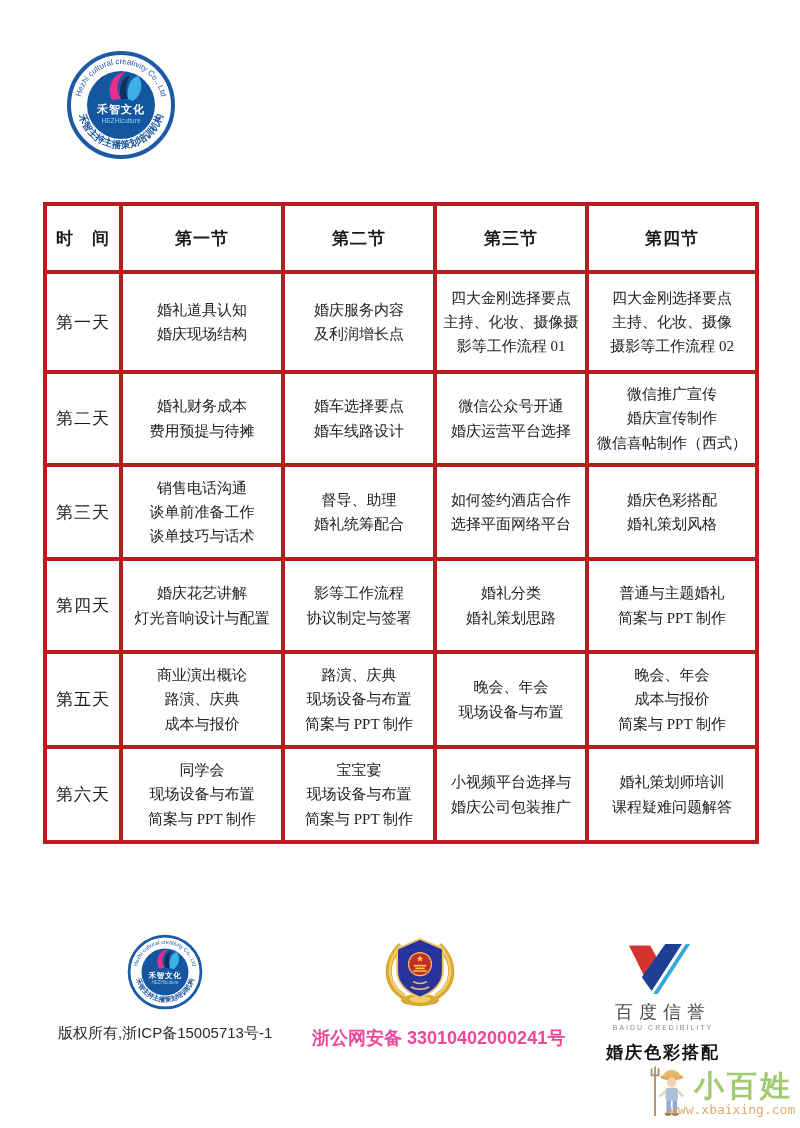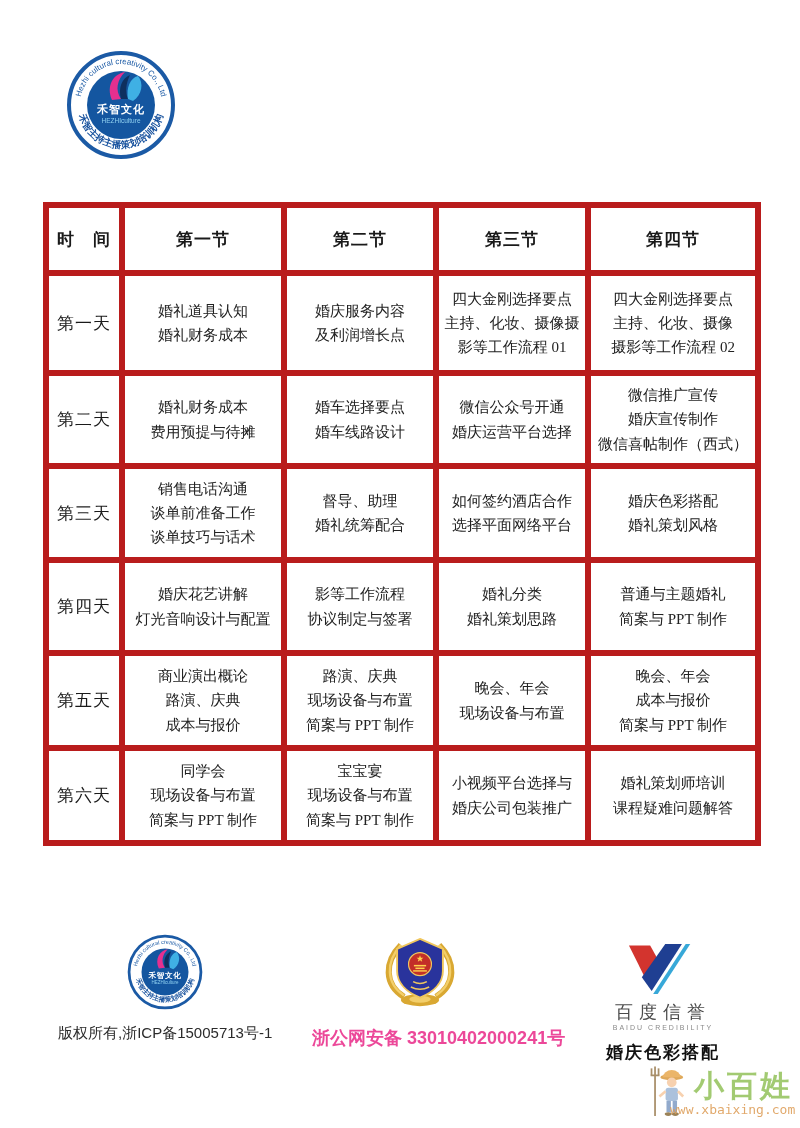--- a/index.html
+++ b/index.html
@@ -15,21 +15,21 @@
     position:absolute; left:185px; top:70px; width:560px; height:66px;
     font-size:50px; font-weight:bold; letter-spacing:2px; text-align:center;
     line-height:66px; color:#000; white-space:nowrap;
   }
   
   table.schedule {
     position:absolute; left:43px; top:202px; width:712px;
     border-collapse:collapse; table-layout:fixed;
   }
   table.schedule th, table.schedule td {
-    border:6px solid #b91c1c; text-align:center; vertical-align:middle;
+    border:4px solid #b91c1c; text-align:center; vertical-align:middle;
     white-space:pre-line; padding:2px 4px;
   }
   table.schedule thead th { font-size:17px; font-weight:bold; letter-spacing:1px; }
   th.day { font-size:17px; font-weight:normal; letter-spacing:1px; }
   table.schedule td { font-size:15px; line-height:1.62; color:#222; }
   tr.rh { height:68px; }
   tr.r0 { height:100px; } tr.r1 { height:93px; } tr.r2 { height:94px; }
   tr.r3 { height:93px; } tr.r4 { height:95px; } tr.r5 { height:95px; }
   
   .f-block { position:absolute; text-align:center; }
@@ -100,21 +100,21 @@
         <th>第一节</th>
         <th>第二节</th>
         <th>第三节</th>
         <th>第四节</th>
       </tr>
     </thead>
     <tbody>
       <tr class="r0">
         <th class="day">第一天</th>
         <td>婚礼道具认知
-婚礼财务成本</td>
+婚庆现场结构</td>
         <td>婚庆服务内容
 及利润增长点</td>
         <td>四大金刚选择要点
 主持、化妆、摄像摄
 影等工作流程 01</td>
         <td>四大金刚选择要点
 主持、化妆、摄像
 摄影等工作流程 02</td>
       </tr>
       <tr class="r1">

